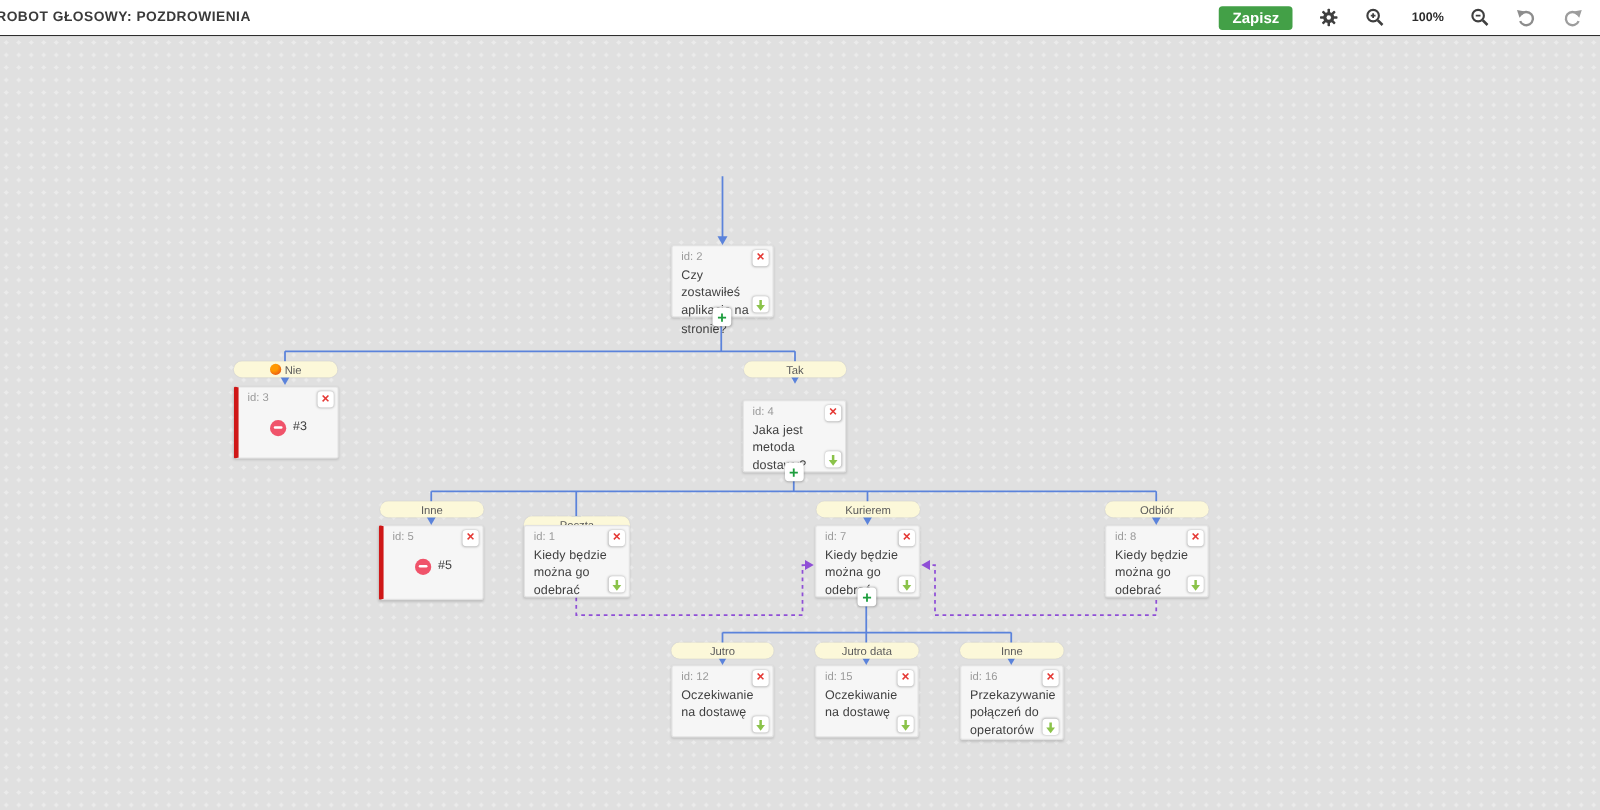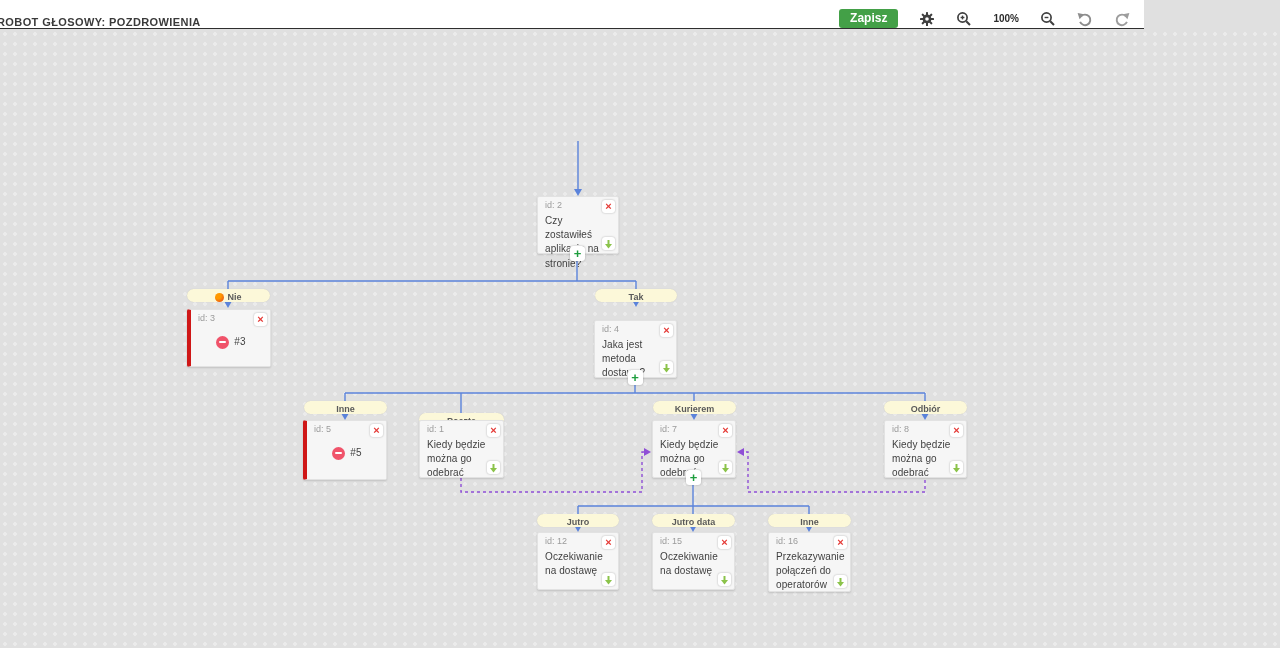--- a/index.html
+++ b/index.html
@@ -1,22 +1,22 @@
 <!DOCTYPE html>
 <html><head>
 <meta charset="utf-8">
 <style>
   * { margin:0; padding:0; box-sizing:border-box; }
   html,body { width:1280px; height:648px; overflow:hidden;
     font-family:"Liberation Sans", sans-serif; background:#e0e0e0; }
 
   
-  .header { position:absolute; top:0; left:0; width:1144px; height:29px;
+  .header { position:absolute; top:0; left:0; width:1280px; height:29px;
     background:#ffffff; border-bottom:1px solid #2e2e2e;
-    display:flex; align-items:flex-end; }
+    display:flex; align-items:center; }
   .title { font-size:11px; font-weight:700; letter-spacing:.4px; color:#3a3a3a;
     margin-left:-3px; white-space:nowrap; }
   .toolbar { margin-left:auto; display:flex; align-items:center; gap:21px;
     padding-right:14px; }
   .btn-save { background:#43a047; color:#fff; font-size:12px; font-weight:700;
     border:none; border-radius:3px; padding:3px 11px; height:19px; line-height:13px;
     cursor:pointer; }
   .tool-ic { width:16px; height:16px; display:inline-flex; align-items:center;
     justify-content:center; cursor:pointer; }
   .zoom-level { font-size:10px; font-weight:700; color:#2b2b2b; }
@@ -49,22 +49,22 @@
     box-shadow:0 0 2px rgba(0,0,0,.3); display:flex; align-items:center;
     justify-content:center; cursor:pointer; }
   .chip.del { top:3px; right:3px; width:13px; height:13px;
     color:#e53935; font-size:11px; font-weight:700; line-height:13px; }
   .chip.arrow { bottom:3px; right:3px; width:13px; height:13px; }
   .chip.plus { bottom:-8px; left:50%; margin-left:-8px; width:15px; height:15px;
     color:#1e9e3e; font-size:13px; font-weight:700; line-height:15px; }
 
   
   .pill { position:absolute; height:13px; background:#fcf8d9; border-radius:7px;
-    display:flex; align-items:flex-end; justify-content:center; gap:3px;
-    font-size:9px; color:#5a5a5a; box-shadow:0 0 1px rgba(0,0,0,.15); cursor:pointer;font-weight:bold; }
+    display:flex; align-items:center; justify-content:center; gap:3px;
+    font-size:9px; color:#5a5a5a; box-shadow:0 0 1px rgba(0,0,0,.15); cursor:pointer; }
   .emoji { width:9px; height:9px; border-radius:50%; flex:0 0 9px;
     background:radial-gradient(circle at 35% 30%, #ff9800 0 35%, #e64a19 90%); }
 </style>
 </head>
 <body>
 
 <div class="header">
   <div class="title">ROBOT GŁOSOWY: POZDROWIENIA</div>
   <div class="toolbar">
     <button class="btn-save">Zapisz</button>

